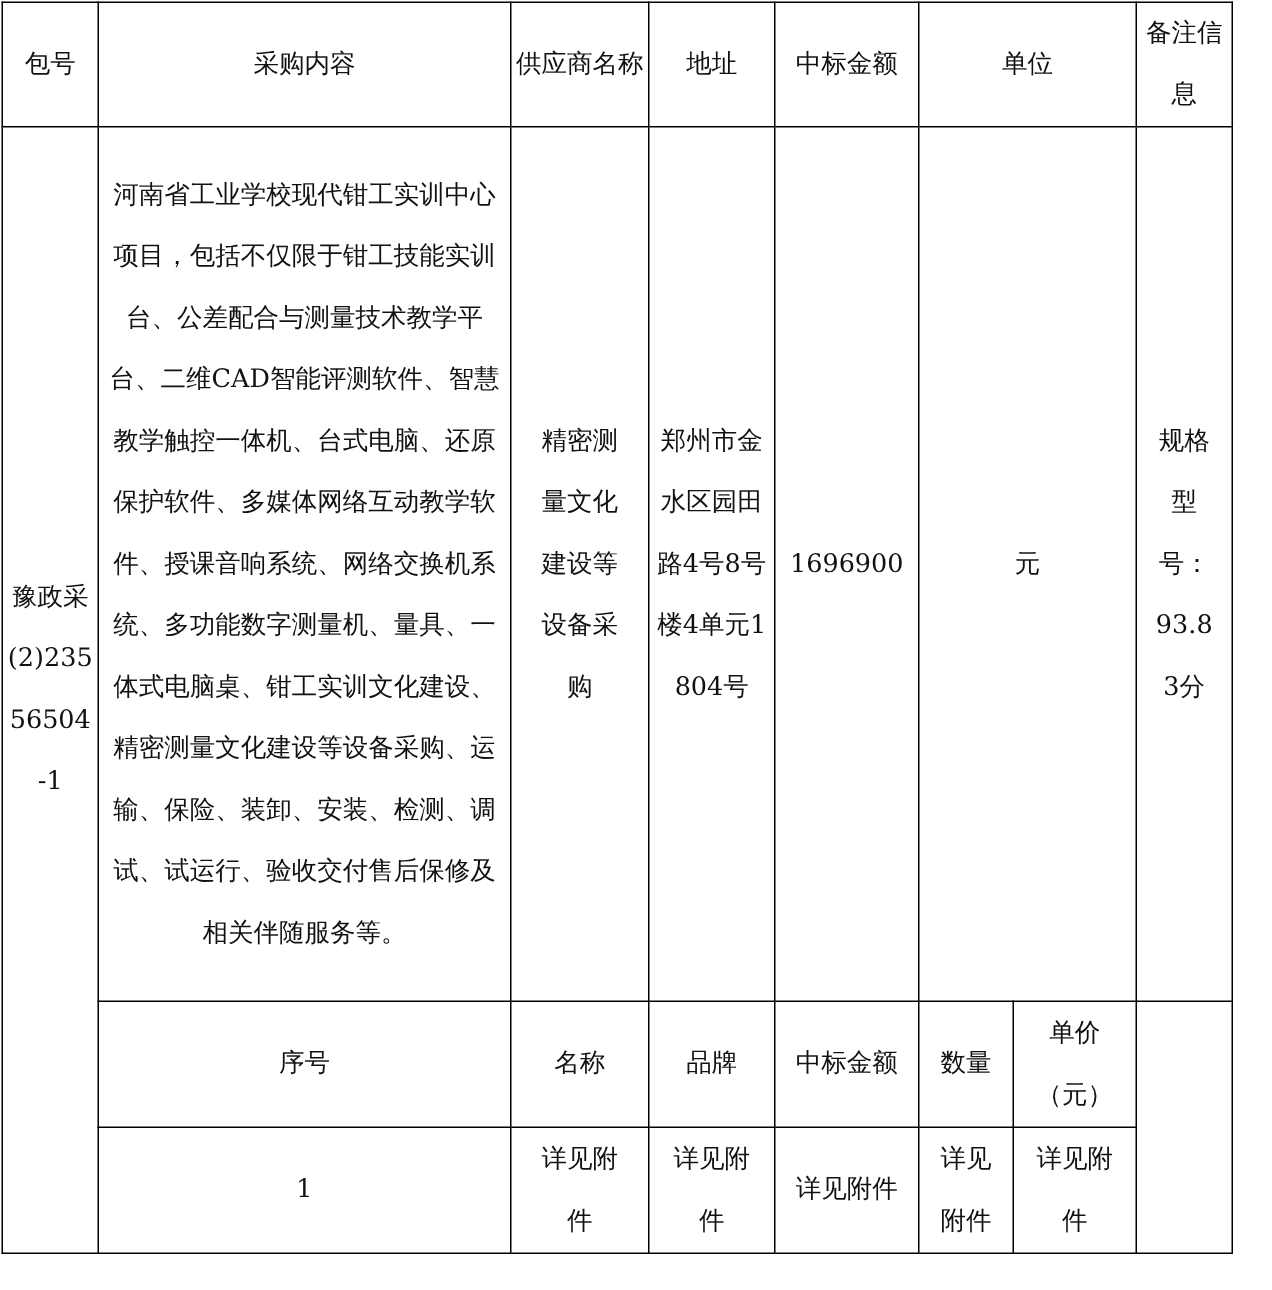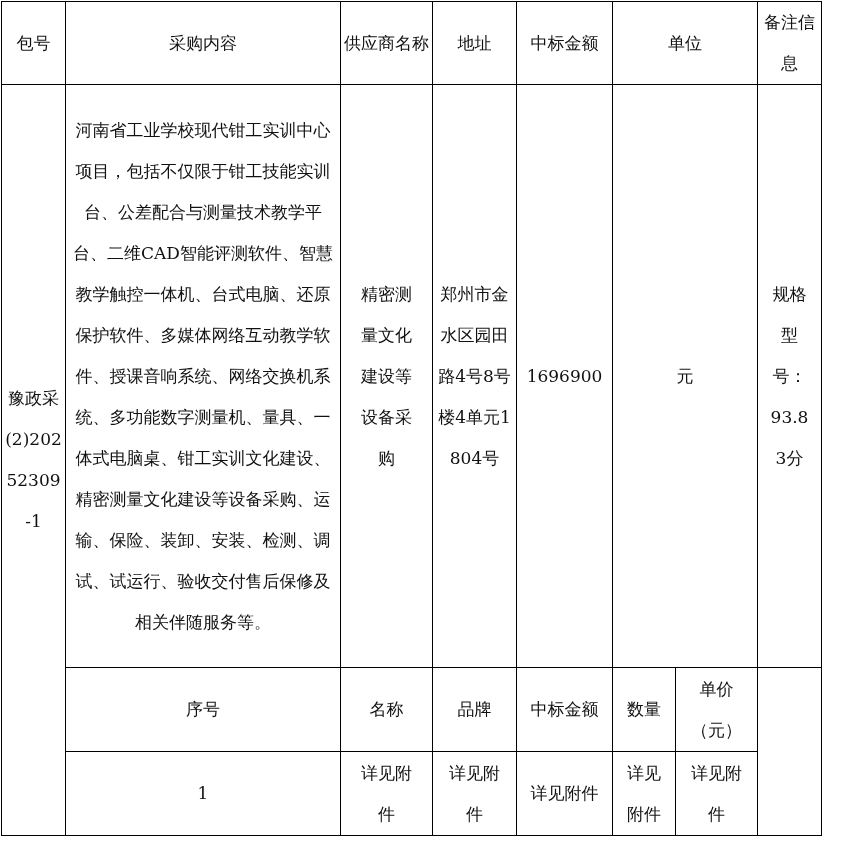--- a/index.html
+++ b/index.html
@@ -29,21 +29,21 @@
       <tr style="height:83px">
     <td>包号</td>
     <td>采购内容</td>
     <td class="narrow">供应商名称</td>
     <td>地址</td>
     <td>中标金额</td>
     <td colspan="2">单位</td>
     <td class="narrow">备注信息</td>
   </tr>
   <tr style="height:583px">
-    <td rowspan="3" class="narrow">豫政采(2)20252309-1</td>
+    <td rowspan="3" class="narrow">豫政采(2)23556504-1</td>
     <td class="content-cell">河南省工业学校现代钳工实训中心项目，包括不仅限于钳工技能实训台、公差配合与测量技术教学平台、二维CAD智能评测软件、智慧教学触控一体机、台式电脑、还原保护软件、多媒体网络互动教学软件、授课音响系统、网络交换机系统、多功能数字测量机、量具、一体式电脑桌、钳工实训文化建设、精密测量文化建设等设备采购、运输、保险、装卸、安装、检测、调试、试运行、验收交付售后保修及相关伴随服务等。</td>
     <td class="narrow" style="padding:0 12px !important">精密测量文化建设等设备采购</td>
     <td class="narrow">郑州市金水区园田路4号8号楼4单元1804号</td>
     <td>1696900</td>
     <td colspan="2">元</td>
     <td class="narrow" style="padding:0 10px !important">规格型号：93.83分</td>
   </tr>
   <tr style="height:84px">
     <td>序号</td>
     <td>名称</td>

